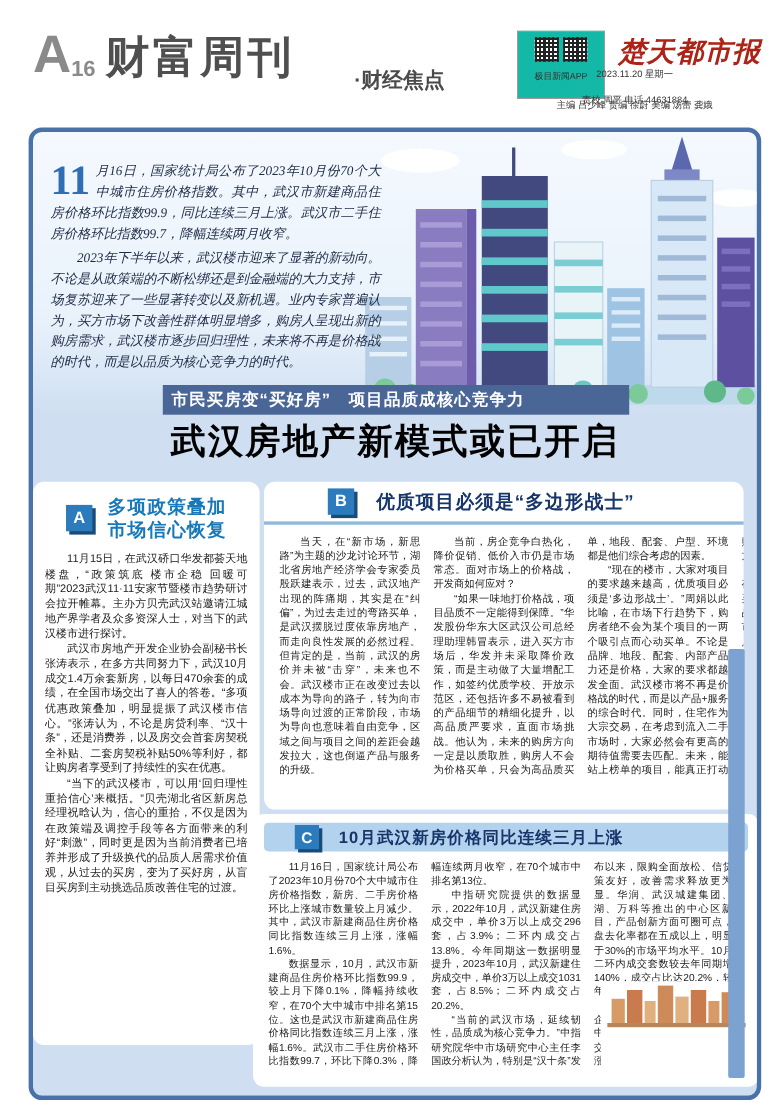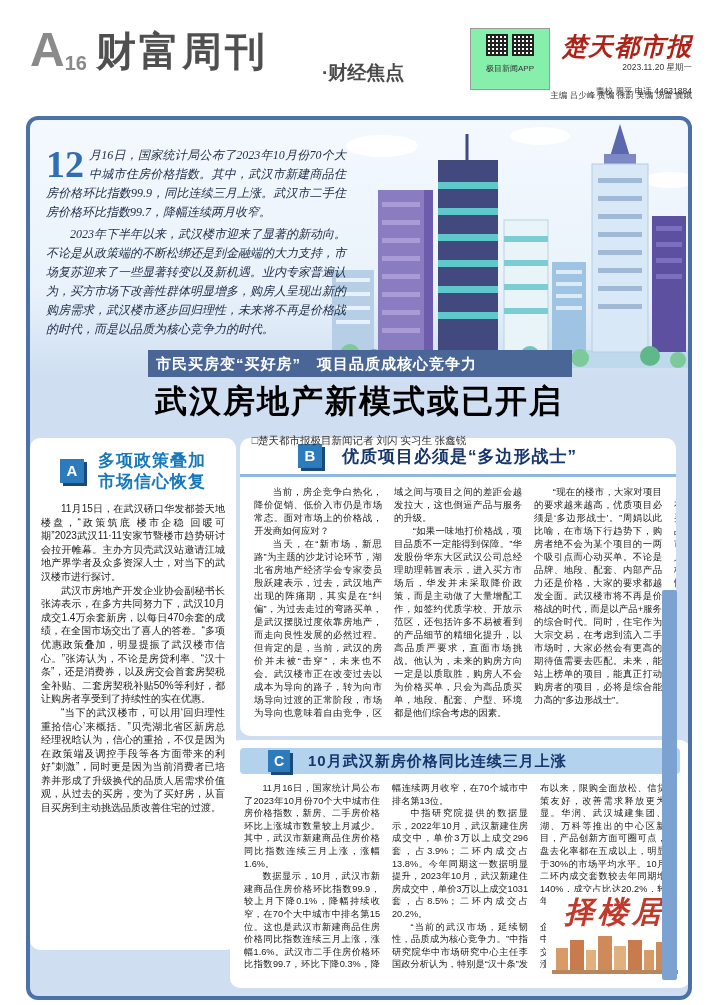--- a/index.html
+++ b/index.html
@@ -8,29 +8,29 @@
 
   
   .hdr{position:absolute;left:0;top:0;width:708px;height:114px;background:#fff;}
   .pageno{position:absolute;left:30px;top:26px;color:#8a8a8a;font-weight:bold;}
   .pageno .bigA{font-size:48px;line-height:48px;}
   .pageno .num{font-size:20px;vertical-align:-4px;}
   .weekly{position:absolute;left:96px;top:24px;font-size:40px;font-weight:900;
           color:#4f4f4f;letter-spacing:3px;}
   .focus{position:absolute;left:322px;top:60px;font-size:19px;color:#4a4a4a;font-weight:bold;}
   .qrbox{position:absolute;left:470px;top:28px;width:78px;height:60px;border:1px solid #9a9a9a;
-         background:#86efac;text-align:center;}
+         background:#14b8a6;text-align:center;}
   .qr{display:inline-block;width:22px;height:22px;margin:5px 2px 0;
       background:
         repeating-linear-gradient(0deg,#222 0 2px,transparent 2px 4px),
         repeating-linear-gradient(90deg,#222 0 2px,#fff 2px 4px);}
   .qrcap{font-size:8px;color:#333;margin-top:3px;}
   .masthead{position:absolute;left:562px;top:30px;font-family:"Liberation Serif",serif;
             font-weight:bold;font-style:italic;font-size:25px;color:#ae2318;letter-spacing:1px;}
-  .metaline{position:absolute;right:16px;font-size:8.5px;color:#333;text-align:right;width:230px;}
+  .metaline{position:absolute;right:16px;font-size:8.5px;color:#333;text-align:center;width:230px;}
   .m1{top:62px;} .m2{top:90px;} .m3{top:86px;}
 
   
   .panel{position:absolute;left:26px;top:116px;width:658px;height:876px;
          border:4px solid #4a72a8;border-radius:12px;
          background:linear-gradient(180deg,#f4f9fe 0px,#e9f2fb 170px,#cfdff1 255px,#cfdff1 100%);
          overflow:hidden;}
 
   .skyline{position:absolute;left:300px;top:0;width:358px;height:248px;}
 
@@ -165,27 +165,26 @@
       <rect x="326" y="154" width="26" height="5" fill="#7d6fc0"></rect>
     <circle cx="20" cy="234" r="10" fill="#7cc99a"></circle>
       <circle cx="44" cy="238" r="9" fill="#5fb88a"></circle>
     <circle cx="200" cy="236" r="10" fill="#6fc4c4"></circle>
       <circle cx="250" cy="238" r="9" fill="#7cc99a"></circle>
     <circle cx="320" cy="236" r="10" fill="#5fb88a"></circle>
       <circle cx="348" cy="240" r="8" fill="#7cc99a"></circle>
   </svg>
 
   <div class="lead">
-    <p><span class="dropcap">12</span><span>月16日，国家统计局公布了2023年10月份70个大中城市住房价格指数。其中，武汉市新建商品住房价格环比指数99.9，同比连续三月上涨。武汉市二手住房价格环比指数99.7，降幅连续两月收窄。</span></p>
+    <p><span class="dropcap">11</span><span>月16日，国家统计局公布了2023年10月份70个大中城市住房价格指数。其中，武汉市新建商品住房价格环比指数99.9，同比连续三月上涨。武汉市二手住房价格环比指数99.7，降幅连续两月收窄。</span></p>
     <p class="p2">2023年下半年以来，武汉楼市迎来了显著的新动向。不论是从政策端的不断松绑还是到金融端的大力支持，市场复苏迎来了一些显著转变以及新机遇。业内专家普遍认为，买方市场下改善性群体明显增多，购房人呈现出新的购房需求，武汉楼市逐步回归理性，未来将不再是价格战的时代，而是以品质为核心竞争力的时代。</p>
   </div>
 
   <div class="banner">市民买房变“买好房”　项目品质成核心竞争力</div>
   <div class="headline">武汉房地产新模式或已开启</div>
-  <div class="byline">□楚天都市报极目新闻记者 刘闪 实习生 张鑫锐</div>
 
   <div class="card cardA">
     <div class="aHead">
       <span class="badge">A</span>
       <div class="aTitle">
         <div>多项政策叠加</div>
         <div>市场信心恢复</div>
       </div>
     </div>
     <div class="aBody">
@@ -194,22 +193,22 @@
       <p>“当下的武汉楼市，可以用‘回归理性重拾信心’来概括。”贝壳湖北省区新房总经理祝晗认为，信心的重拾，不仅是因为在政策端及调控手段等各方面带来的利好“刺激”，同时更是因为当前消费者已培养并形成了升级换代的品质人居需求价值观，从过去的买房，变为了买好房，从盲目买房到主动挑选品质改善住宅的过渡。</p>
     </div>
   </div>
 
   <div class="card cardB">
     <div class="bHead">
       <span class="badge">B</span>
       <span class="bTitle">优质项目必须是“多边形战士”</span>
     </div>
     <div class="colBody bBody">
+      <p>当天，在“新市场，新思路”为主题的沙龙讨论环节，湖北省房地产经济学会专家委员殷跃建表示，过去，武汉地产出现的阵痛期，其实是在“纠偏”，为过去走过的弯路买单，是武汉摆脱过度依靠房地产，而走向良性发展的必然过程。但肯定的是，当前，武汉的房价并未被“击穿”，未来也不会。武汉楼市正在改变过去以成本为导向的路子，转为向市场导向过渡的正常阶段，市场为导向也意味着自由竞争，区域之间与项目之间的差距会越发拉大，这也倒逼产品与服务的升级。</p>
       <p>当前，房企竞争白热化，降价促销、低价入市仍是市场常态。面对市场上的价格战，开发商如何应对？</p>
-      <p>当天，在“新市场，新思路”为主题的沙龙讨论环节，湖北省房地产经济学会专家委员殷跃建表示，过去，武汉地产出现的阵痛期，其实是在“纠偏”，为过去走过的弯路买单，是武汉摆脱过度依靠房地产，而走向良性发展的必然过程。但肯定的是，当前，武汉的房价并未被“击穿”，未来也不会。武汉楼市正在改变过去以成本为导向的路子，转为向市场导向过渡的正常阶段，市场为导向也意味着自由竞争，区域之间与项目之间的差距会越发拉大，这也倒逼产品与服务的升级。</p>
       <p>“如果一味地打价格战，项目品质不一定能得到保障。”华发股份华东大区武汉公司总经理助理韩冒表示，进入买方市场后，华发并未采取降价政策，而是主动做了大量增配工作，如签约优质学校、开放示范区，还包括许多不易被看到的产品细节的精细化提升，以高品质严要求，直面市场挑战。他认为，未来的购房方向一定是以质取胜，购房人不会为价格买单，只会为高品质买单，地段、配套、户型、环境都是他们综合考虑的因素。</p>
       <p>“现在的楼市，大家对项目的要求越来越高，优质项目必须是‘多边形战士’。”周娟以此比喻，在市场下行趋势下，购房者绝不会为某个项目的一两个吸引点而心动买单。不论是品牌、地段、配套、内部产品力还是价格，大家的要求都越发全面。武汉楼市将不再是价格战的时代，而是以产品+服务的综合时代。同时，住宅作为大宗交易，在考虑到流入二手市场时，大家必然会有更高的期待值需要去匹配。未来，能站上榜单的项目，能真正打动购房者的项目，必将是综合能力高的“多边形战士”。</p>
       <p>祝晗也表示，随着市场库存基数的扩大，武汉当前处于买方市场，唯有好品质、好产品、好服务的项目方能立足于市场。而在买方市场下，购房人呈现出新的购房需求，如降杠杆、换房、卖多买一、流动性为王、注重邻里关系与居住品质等。</p>
     </div>
   </div>
 
   <div class="card cardC">
     <div class="cHead">
       <span class="badge">C</span>
       <span class="cTitle">10月武汉新房价格同比连续三月上涨</span>
@@ -217,21 +216,20 @@
     <div class="colBody cBody">
       <p>11月16日，国家统计局公布了2023年10月份70个大中城市住房价格指数，新房、二手房价格环比上涨城市数量较上月减少。其中，武汉市新建商品住房价格同比指数连续三月上涨，涨幅1.6%。</p>
       <p>数据显示，10月，武汉市新建商品住房价格环比指数99.9，较上月下降0.1%，降幅持续收窄，在70个大中城市中排名第15位。这也是武汉市新建商品住房价格同比指数连续三月上涨，涨幅1.6%。武汉市二手住房价格环比指数99.7，环比下降0.3%，降幅连续两月收窄，在70个城市中排名第13位。</p>
       <p>中指研究院提供的数据显示，2022年10月，武汉新建住房成交中，单价3万以上成交296套，占3.9%；二环内成交占13.8%。今年同期这一数据明显提升，2023年10月，武汉新建住房成交中，单价3万以上成交1031套，占8.5%；二环内成交占20.2%。</p>
       <p>“当前的武汉市场，延续韧性，品质成为核心竞争力。”中指研究院华中市场研究中心主任李国政分析认为，特别是“汉十条”发布以来，限购全面放松、信贷政策友好，改善需求释放更为明显。华润、武汉城建集团、龙湖、万科等推出的中心区新项目，产品创新方面可圈可点，开盘去化率都在五成以上，明显高于30%的市场平均水平。10月，二环内成交套数较去年同期增长140%，成交占比达20.2%，较去年同期提高6.7个百分点。</p>
       <p>李国政表示，虽然总体上，企业以价换量比较普遍，但目前中心城区市场表现更好一些，成交占比提高，带动均价结构性上涨，这也是新房价格指数实现上涨的主要因素。房地产新模式下，面对新的供需关系，房企竞争需要拼的是包括产品、服务等在内的品质，谁能建设好房子、提供好服务，谁就会赢得市场和发展。</p>
     </div>
   </div>
 
   <div class="logo">
-    <div class="logoTxt">择楼居</div>
     <svg width="126" height="42" viewBox="0 0 126 42">
       <rect x="4" y="16" width="12" height="24" fill="#d89a66"></rect>
       <rect x="18" y="8" width="14" height="32" fill="#c97b4e"></rect>
       <rect x="34" y="18" width="10" height="22" fill="#e0b07f"></rect>
       <rect x="46" y="4" width="14" height="36" fill="#cf8a5a"></rect>
       <rect x="62" y="14" width="12" height="26" fill="#e0b07f"></rect>
       <rect x="76" y="8" width="14" height="32" fill="#c97b4e"></rect>
       <rect x="92" y="18" width="10" height="22" fill="#d89a66"></rect>
       <rect x="104" y="10" width="14" height="30" fill="#cf8a5a"></rect>
       <rect x="0" y="38" width="126" height="4" fill="#b9855d"></rect>

